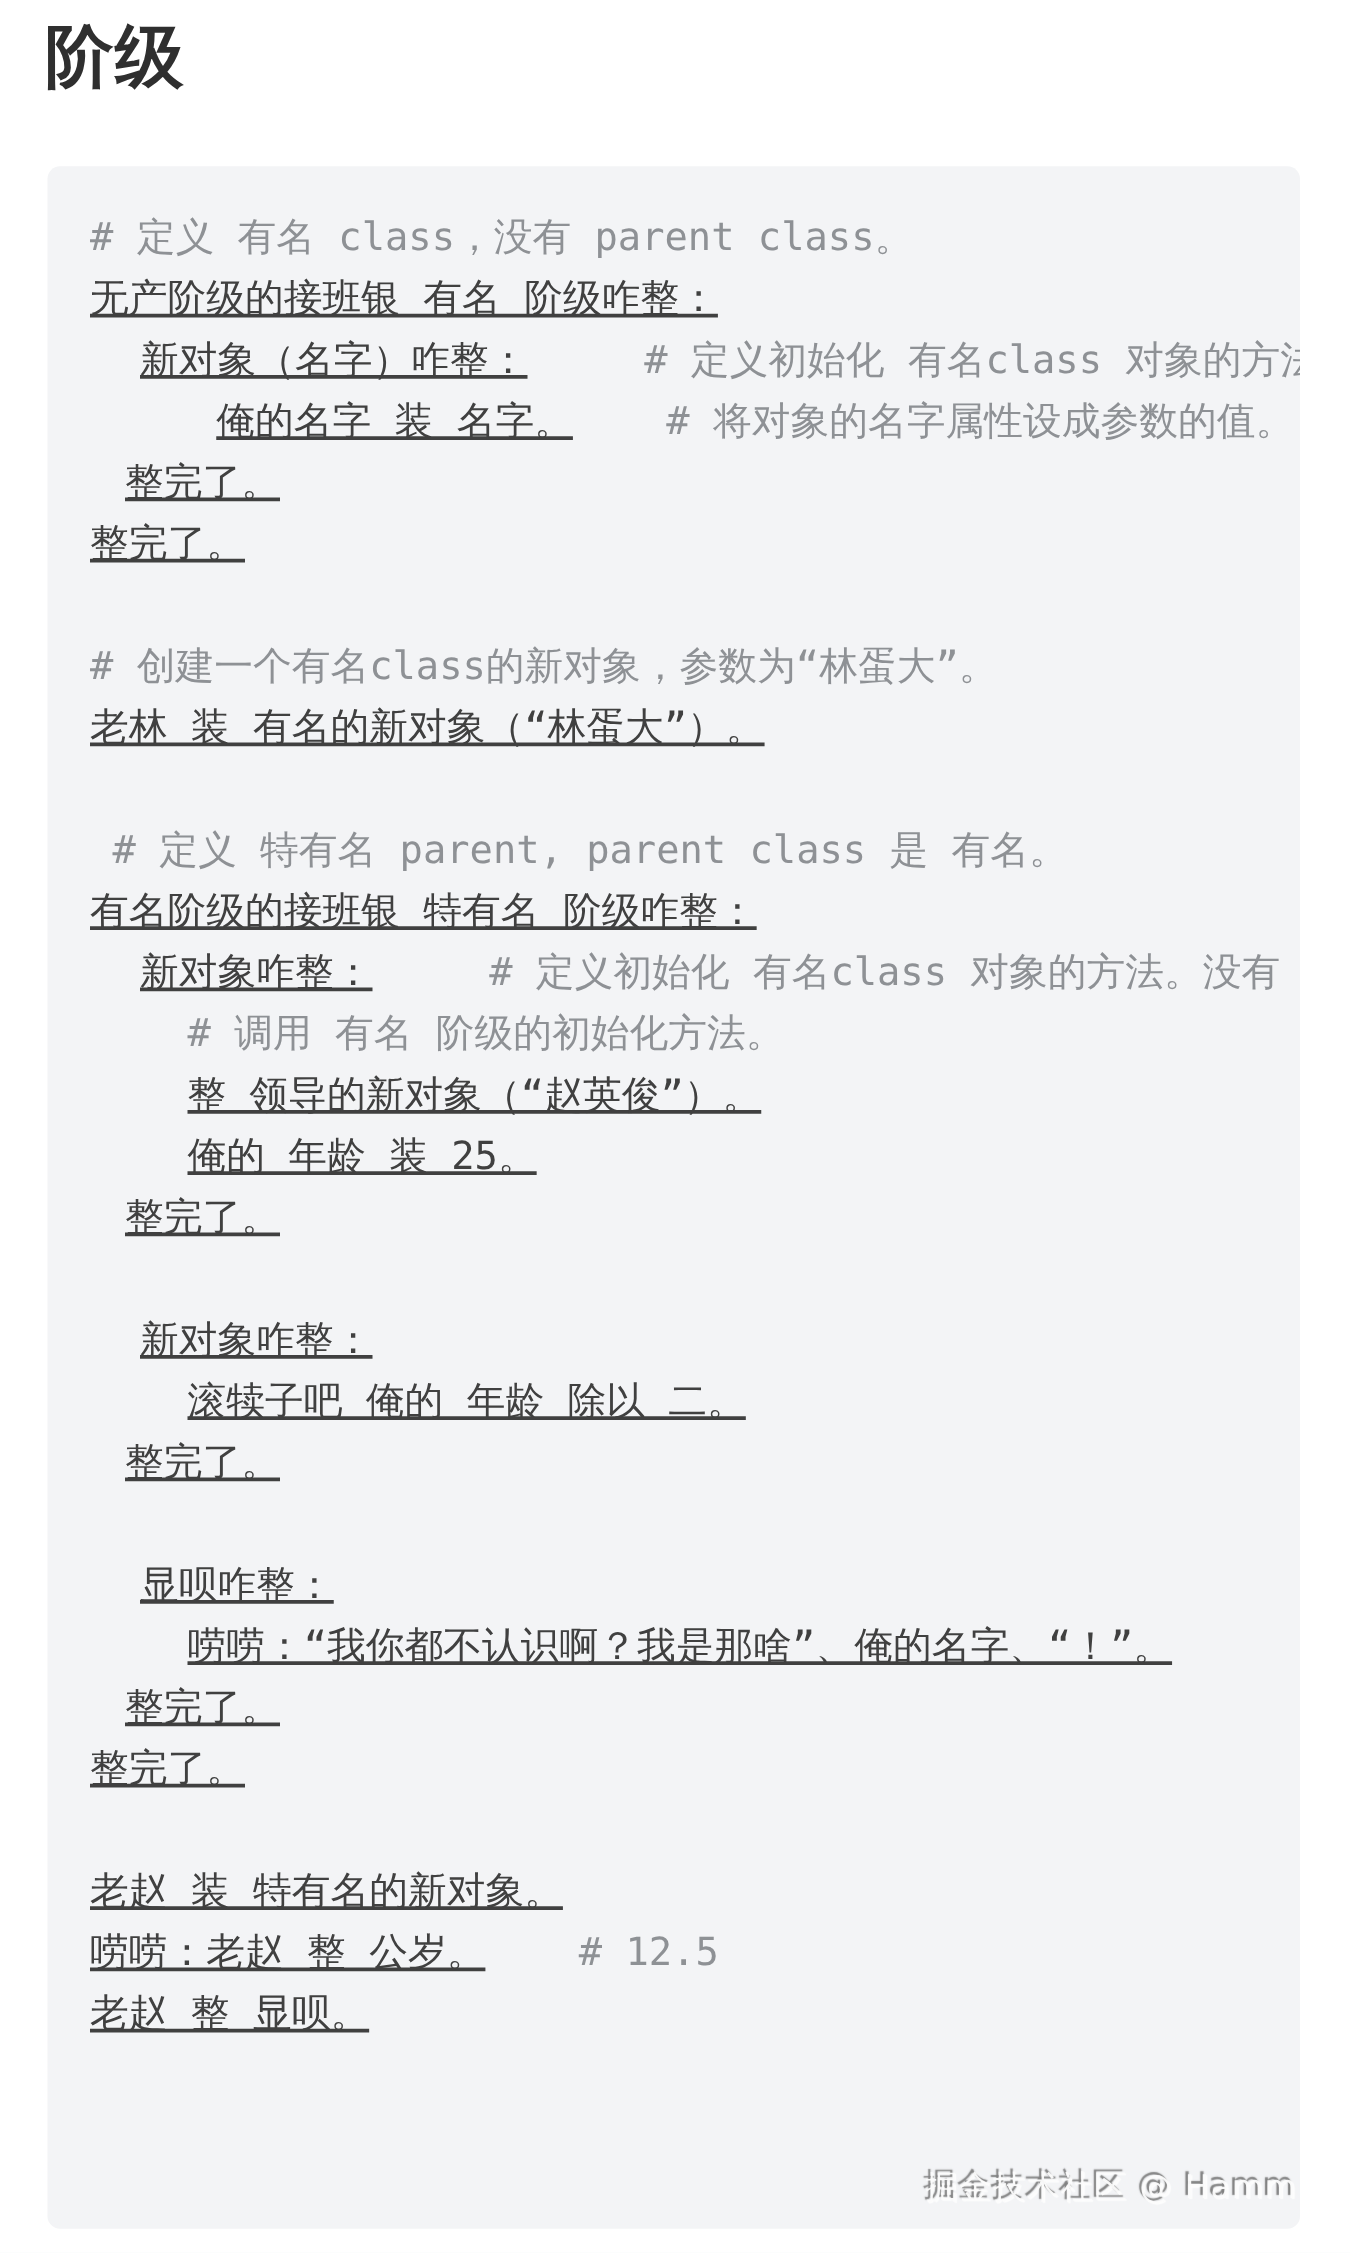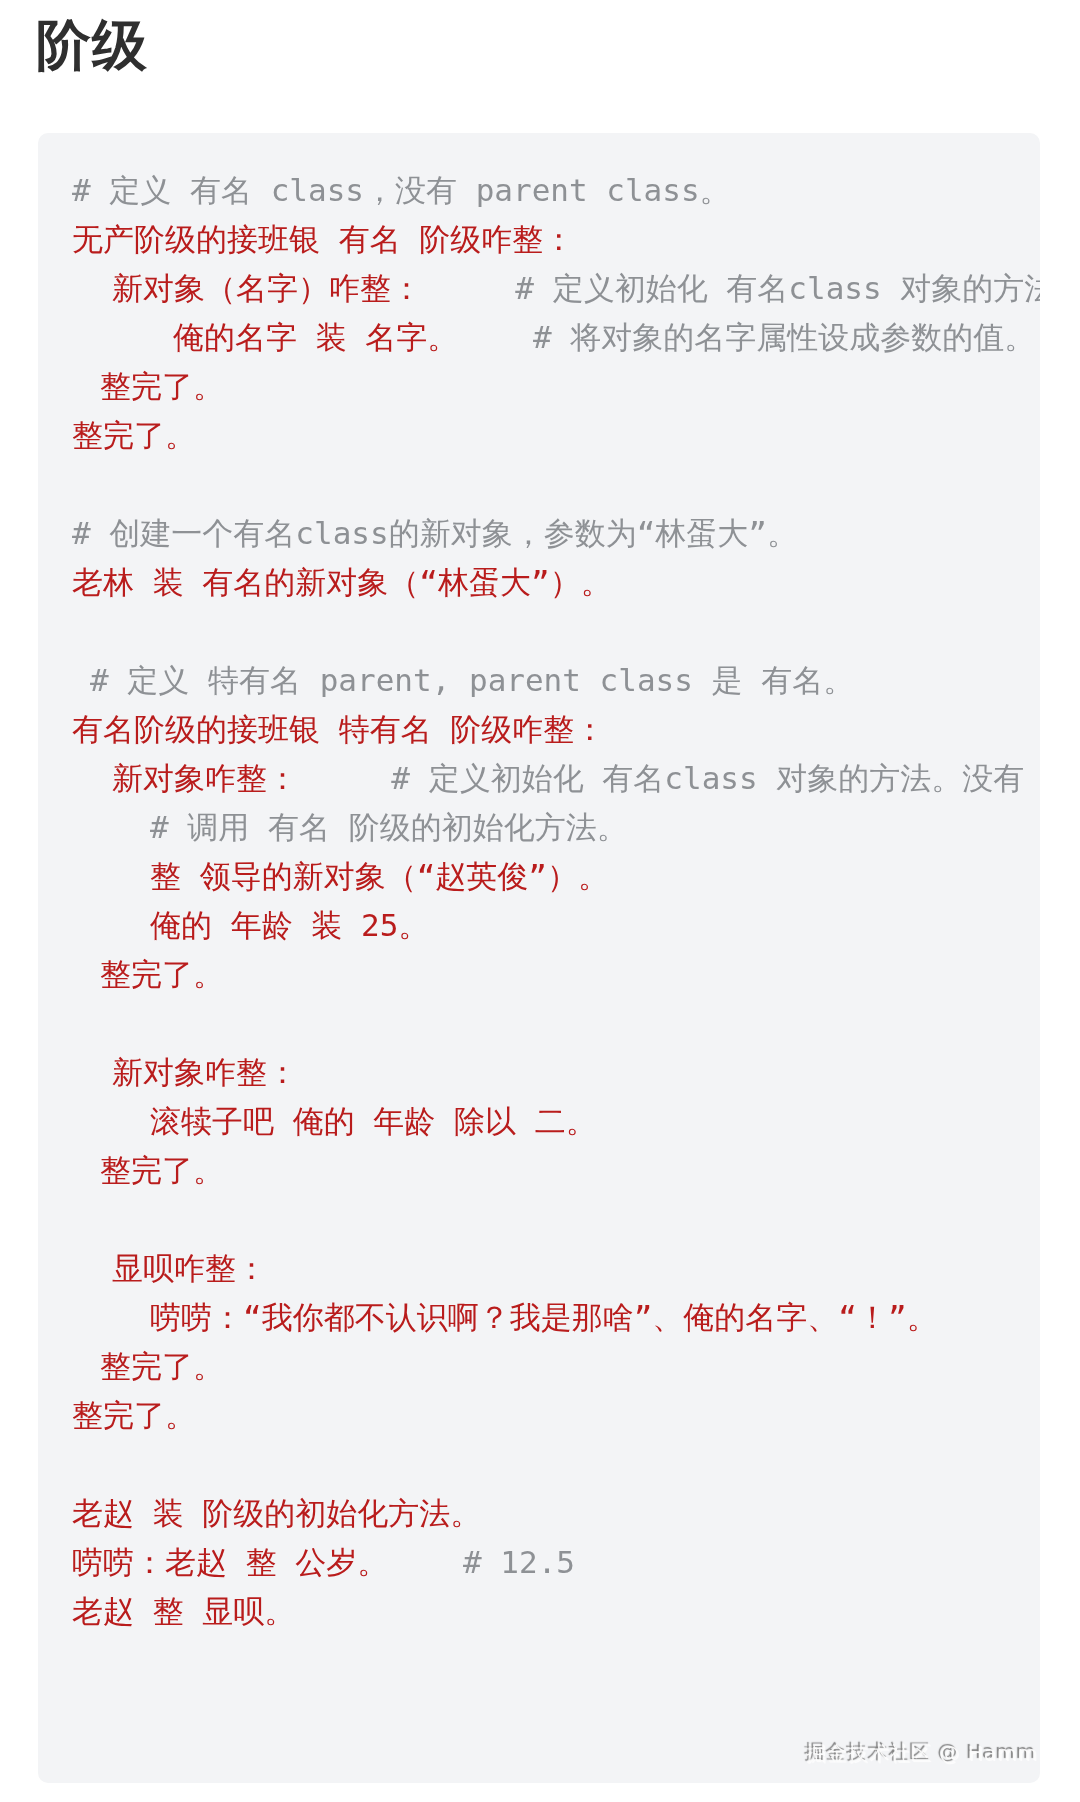--- a/index.html
+++ b/index.html
@@ -40,30 +40,31 @@
     font-family: "DejaVu Sans Mono", monospace;
   }
   .code-line {
     height: 49px;
     line-height: 49px;
     font-size: 31px;
     white-space: pre;
     overflow: hidden;
   }
   .code-line .code {
-    color: #b91c1c;
+    color: #404040;
+    text-decoration: underline;
   }
   .code-line .comment {
     color: #8e9195;
   }
   .watermark {
     position: absolute;
     right: 2px;
     bottom: 16px;
-    font-size: 20px;
+    font-size: 26px;
     font-family: "DejaVu Sans", sans-serif;
     color: rgba(252,252,252,0.95);
     text-shadow: -2px -2px 1px rgba(115,115,115,0.9), 1px 1px 1px rgba(255,255,255,0.9);
     letter-spacing: 1px;
   }
 </style>
 </head>
 <body>
 
 <h1 class="page-title">阶级</h1>
@@ -90,17 +91,17 @@
     <div class="code-line"></div>
     <div class="code-line" style="padding-left: 40px;"><span class="code">新对象咋整：</span></div>
     <div class="code-line" style="padding-left: 78px;"><span class="code">滚犊子吧 俺的 年龄 除以 二。</span></div>
     <div class="code-line" style="padding-left: 28px;"><span class="code">整完了。</span></div>
     <div class="code-line"></div>
     <div class="code-line" style="padding-left: 40px;"><span class="code">显呗咋整：</span></div>
     <div class="code-line" style="padding-left: 78px;"><span class="code">唠唠：“我你都不认识啊？我是那啥”、俺的名字、“！”。</span></div>
     <div class="code-line" style="padding-left: 28px;"><span class="code">整完了。</span></div>
     <div class="code-line"><span class="code">整完了。</span></div>
     <div class="code-line"></div>
-    <div class="code-line"><span class="code">老赵 装 阶级的初始化方法。</span></div>
+    <div class="code-line"><span class="code">老赵 装 特有名的新对象。</span></div>
     <div class="code-line"><span class="code">唠唠：老赵 整 公岁。</span><span class="comment">    # 12.5</span></div>
     <div class="code-line"><span class="code">老赵 整 显呗。</span></div>
     <div class="watermark">掘金技术社区 @ Hamm</div>
 </div>
 
 </body></html>

